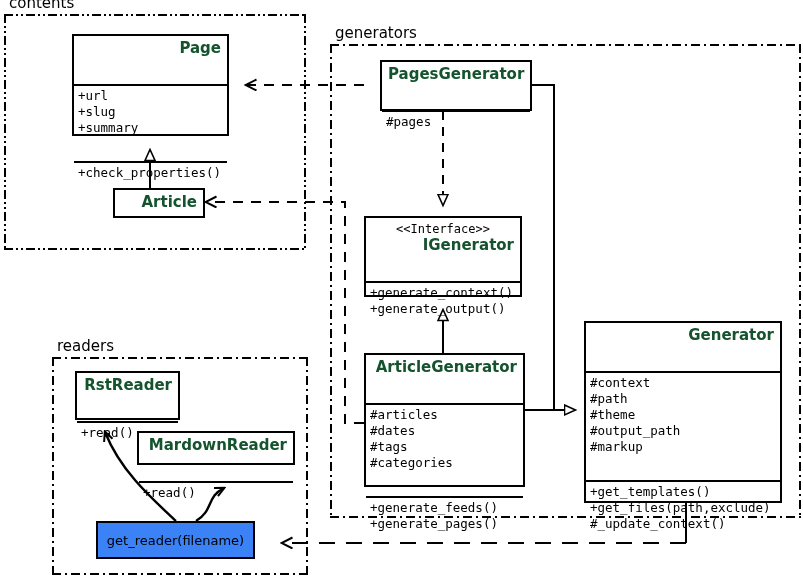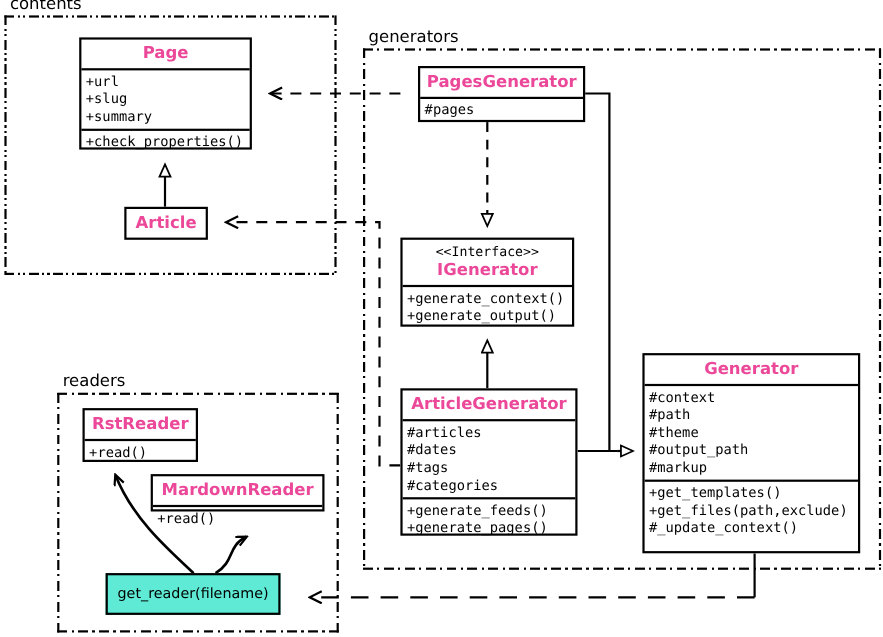--- a/index.html
+++ b/index.html
@@ -40,38 +40,38 @@
     font-size:15px;color:#000;background:#ffffff;
     padding:0 3px;white-space:nowrap;line-height:18px;
   }
 
   
   .cls{
     position:absolute;box-sizing:border-box;
     border:2px solid #000;background:#ffffff;
   }
   .cls-name{
-    text-align:center;font-weight:bold;font-size:15px;color:#ec4899;
+    text-align:right;font-weight:bold;font-size:15px;color:#14532d;
     padding:4px 6px 5px 6px;line-height:17px;white-space:nowrap;
   }
   .cls-stereo{
     text-align:center;font-size:12px;color:#000;
     font-family:"DejaVu Sans Mono",monospace;
     line-height:14px;padding-top:4px;
   }
   .cls-name.with-stereo{padding-top:1px;}
-  .cls-sep{border-top:2px solid #000;}
+  .cls-sep{border-top:2px solid #000;margin-top:22px;}
   .cls-compartment{padding:2px 3px 3px 4px;}
   .member{
     font-family:"DejaVu Sans Mono",monospace;
     font-size:12.5px;line-height:16px;color:#000;white-space:nowrap;
   }
   .plainbox{
     position:absolute;box-sizing:border-box;border:2px solid #000;
-    background:#5eead4;display:flex;align-items:center;justify-content:center;
+    background:#3b82f6;display:flex;align-items:center;justify-content:center;
     font-size:13px;color:#000;
   }
 </style>
 </head>
 <body>
 
 <div id="stage">
 
   <svg id="wires" viewBox="0 0 803 579" xmlns="http://www.w3.org/2000/svg">
     <defs>
@@ -149,21 +149,21 @@
     <div class="cls-compartment cls-sep">
       <div class="member">+url</div>
       <div class="member">+slug</div>
       <div class="member">+summary</div>
     </div>
     <div class="cls-compartment cls-sep">
       <div class="member">+check_properties()</div>
     </div>
   </div>
 
-  <div class="cls" style="left:113px;top:188px;width:76px;height:30px;">
+  <div class="cls" style="left:113px;top:188px;width:92px;height:30px;">
     <div class="cls-name">Article</div>
   </div>
 
   <div class="cls" style="left:380px;top:60px;width:152px;height:51px;">
     <div class="cls-name">PagesGenerator</div>
     <div class="cls-compartment cls-sep">
       <div class="member">#pages</div>
     </div>
   </div>
 

